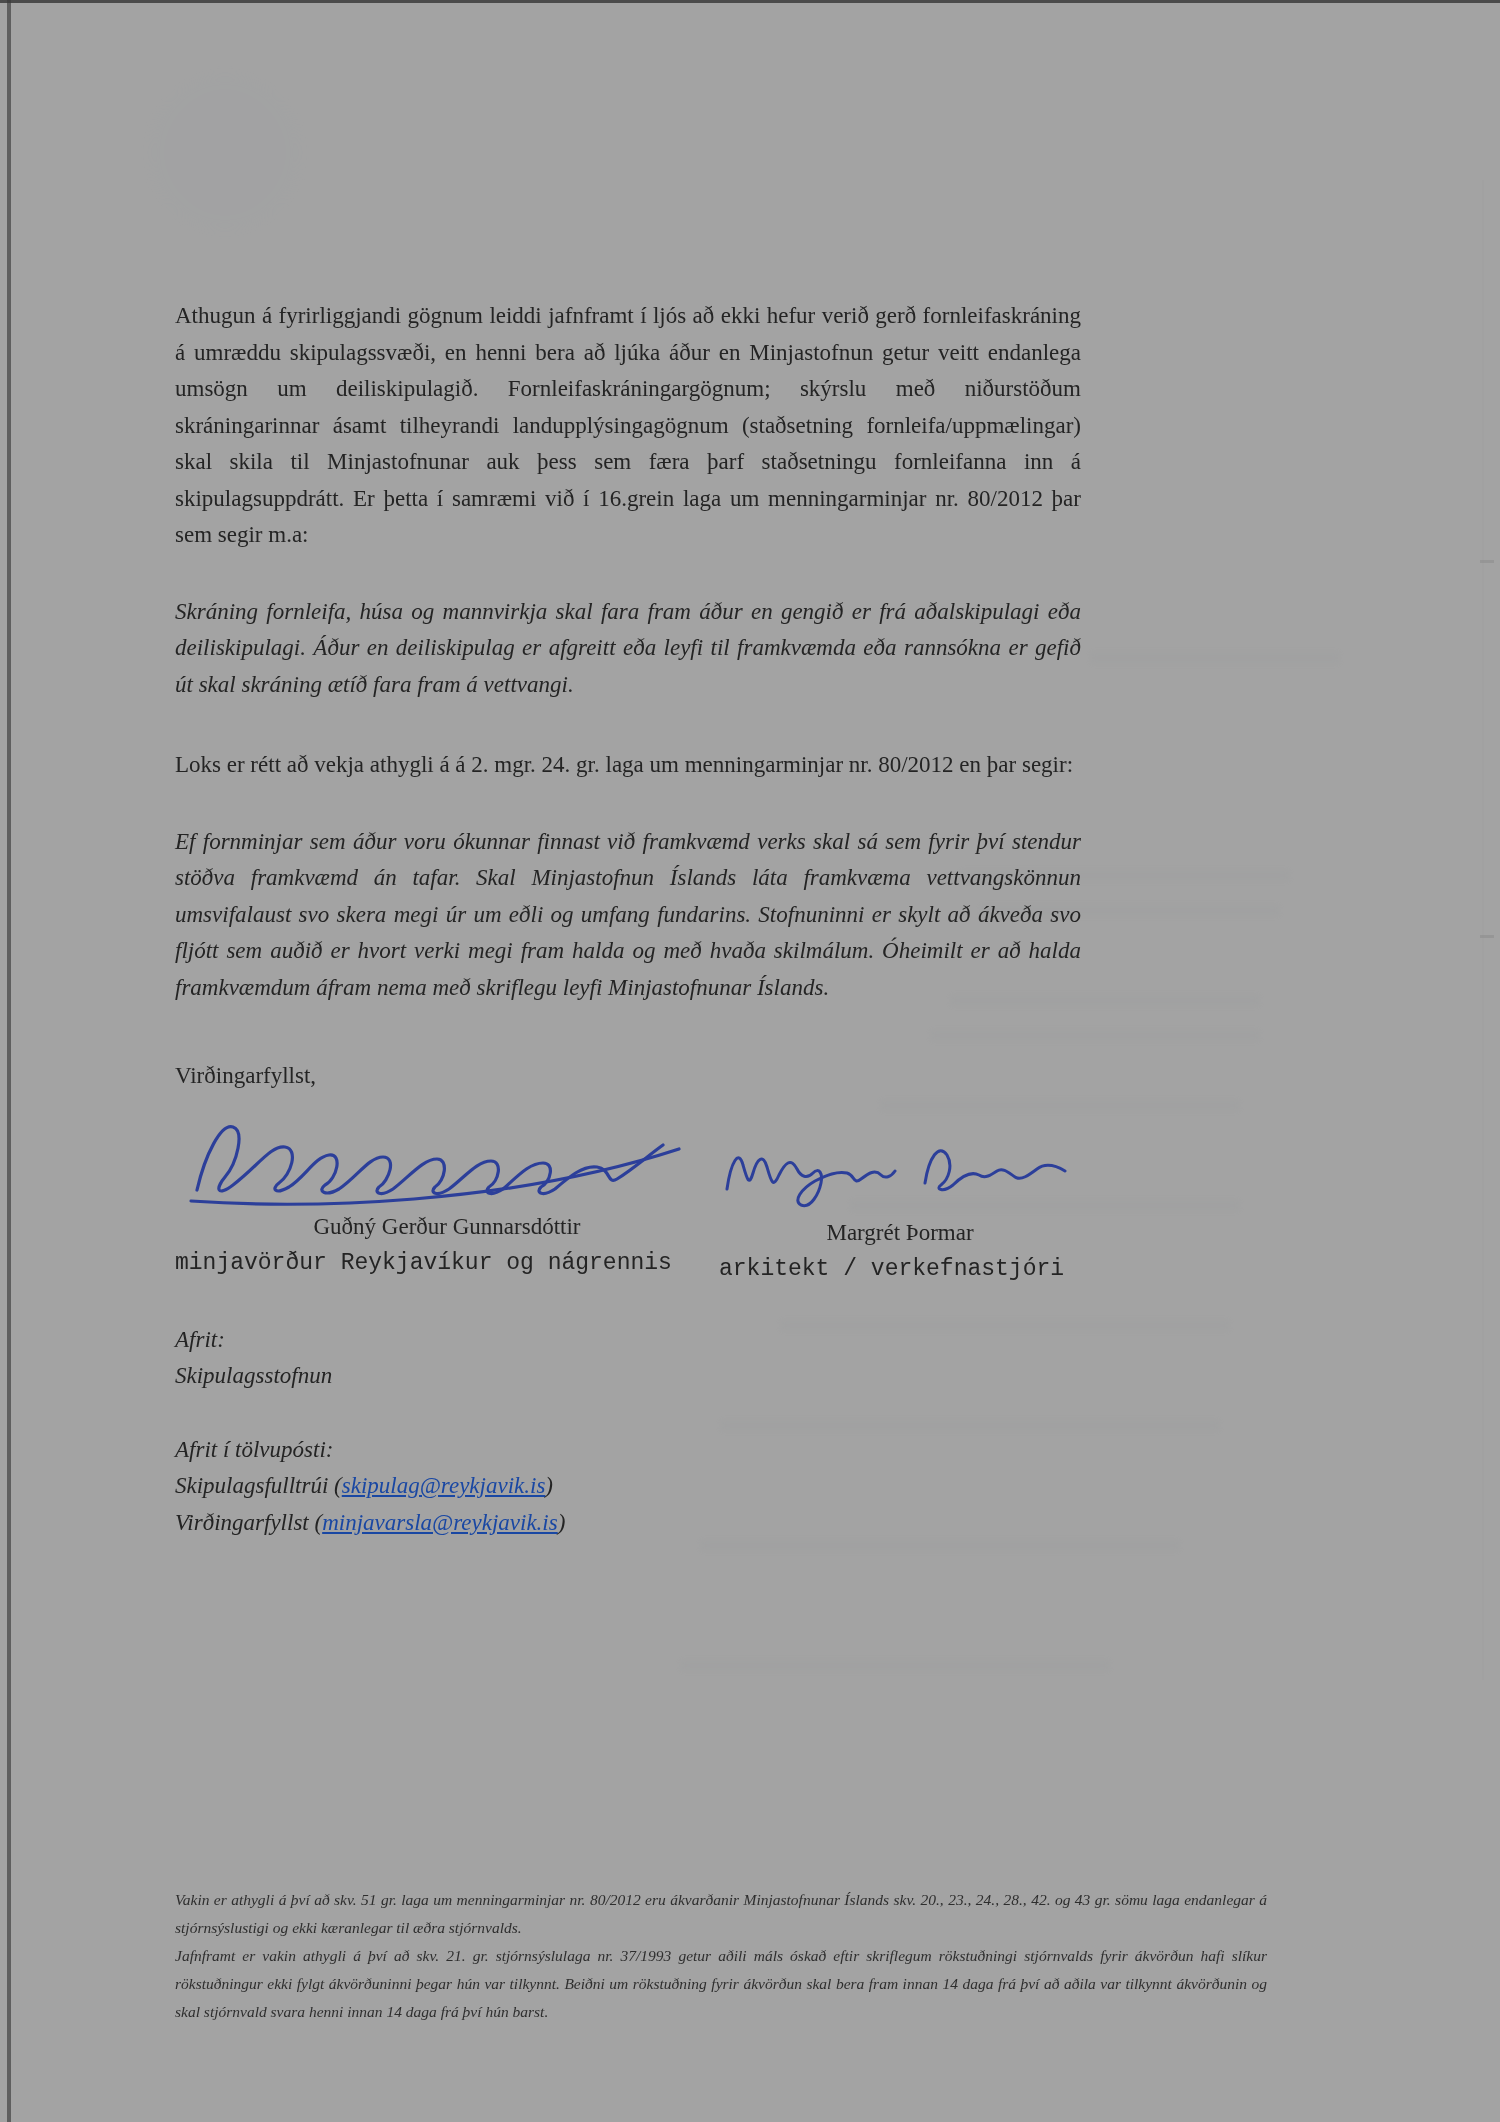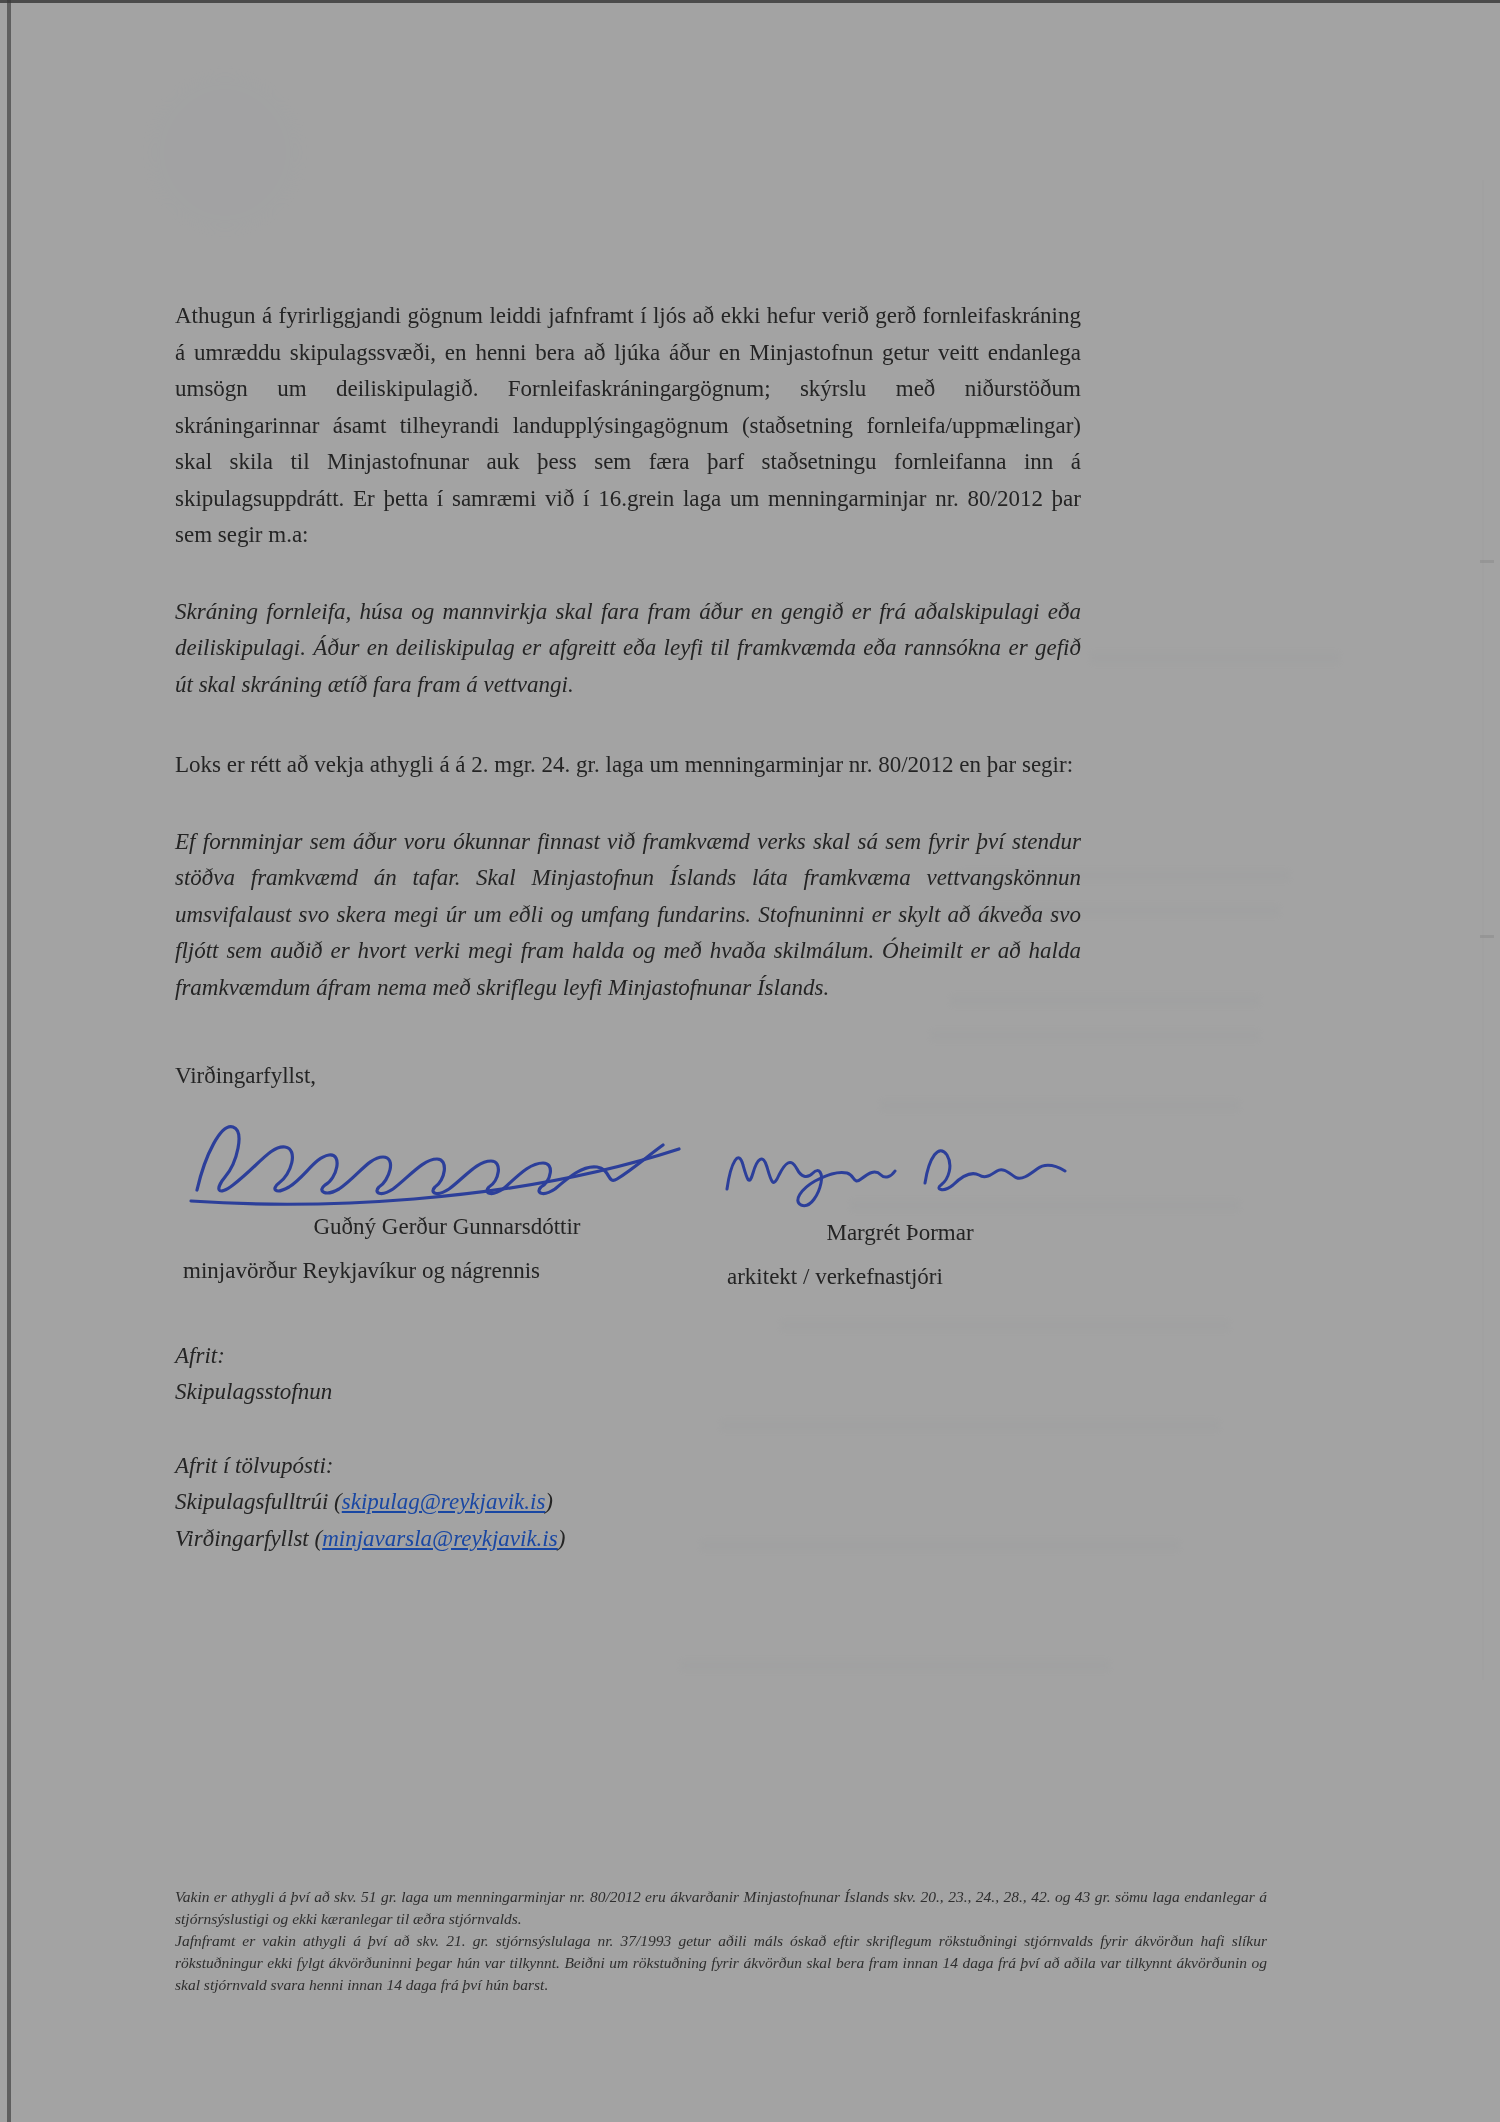--- a/index.html
+++ b/index.html
@@ -48,34 +48,34 @@
   .para { margin: 0 0 40px 0; text-align: justify; }
   .quote { margin: 0 0 44px 0; text-align: justify; font-style: italic; }
   .closing { margin: 52px 0 0 0; }
 
   .sig-row { display: flex; margin-top: 6px; }
   .sig-col-left { width: 544px; }
   .sig-col-right { flex: 1; }
   .sig-svg-left { display: block; margin: 4px 0 -8px 12px; }
   .sig-svg-right { display: block; margin: 26px 0 2px 0; }
   .sig-name { margin: 0; text-align: center; }
-  .sig-title { margin: 8px; }
+  .sig-title { margin: 0; font-family: Liberation Mono, monospace; }
 
   .copies { margin-top: 34px; font-style: italic; }
   .copies p { margin: 0; }
   .copies .spacer { height: 37px; }
   a.email-link { color: #1947a3; text-decoration: underline; cursor: pointer; }
 
   .footnote {
     position: absolute;
     left: 175px;
     top: 1886px;
     width: 1092px;
     font-size: 15.5px;
-    line-height: 22px;
+    line-height: 28px;
     font-style: italic;
     color: #2e2e2e;
     text-align: justify;
   }
   .footnote p { margin: 0; }
 </style>
 </head>
 <body>
 
 <div class="page">

